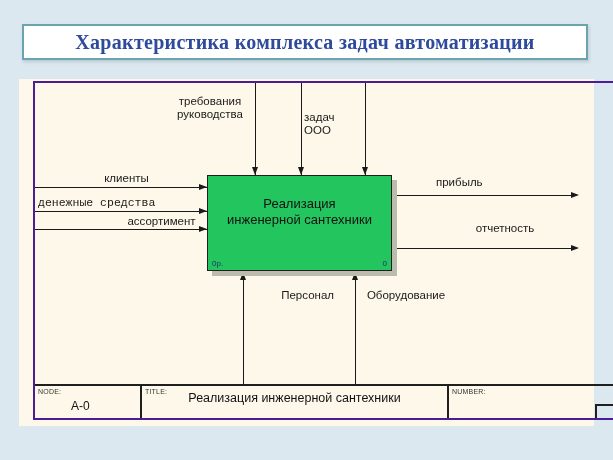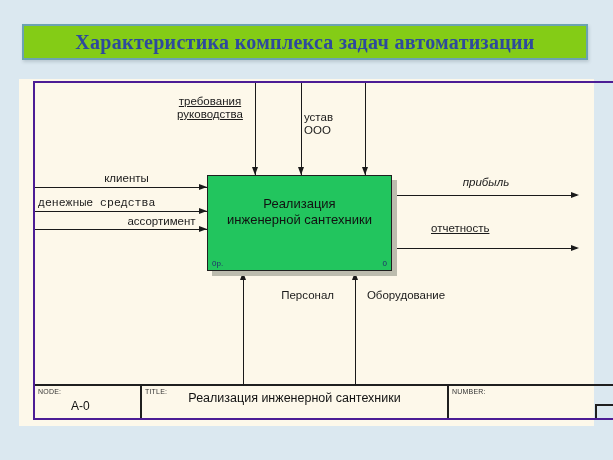--- a/index.html
+++ b/index.html
@@ -6,21 +6,21 @@
   body{
     width:613px;height:460px;
     background:#dbe8f0;
     font-family:"Liberation Sans", sans-serif;
     position:relative;
     overflow:hidden;
   }
   
   .title-box{
     position:absolute;left:22px;top:24px;width:562px;height:32px;
-    background:#84cc16;border:2px solid #6ca3b0;
+    background:#ffffff;border:2px solid #6ca3b0;
     display:flex;align-items:center;justify-content:center;
     box-shadow:1px 2px 3px rgba(90,110,120,0.25);
   }
   .title-box span{
     font-family:"Liberation Serif", serif;
     font-weight:700;font-size:20px;letter-spacing:0.3px;
     color:#2e4a9c;white-space:nowrap;
   }
   
   .diagram{
@@ -116,43 +116,43 @@
     </div>
   </div>
 
   <div class="v-line" style="left:236px;top:4px;height:92px;"></div>
   <div class="ah ah-down" style="left:233px;top:88px;"></div>
   <div class="v-line" style="left:282px;top:4px;height:92px;"></div>
   <div class="ah ah-down" style="left:279px;top:88px;"></div>
   <div class="v-line" style="left:346px;top:4px;height:92px;"></div>
   <div class="ah ah-down" style="left:343px;top:88px;"></div>
 
-  <div class="lbl" style="left:141px;top:16px;width:100px;text-align:center;text-decoration:underline;">требования
+  <div class="lbl" style="left:141px;top:16px;width:100px;text-align:center;">требования
 руководства</div>
-  <div class="lbl" style="left:285px;top:32px;">устав
+  <div class="lbl" style="left:285px;top:32px;">задач
 ООО</div>
 
   <div class="h-line" style="left:16px;top:108px;width:172px;"></div>
   <div class="ah ah-right" style="left:180px;top:105px;"></div>
   <div class="h-line" style="left:16px;top:132px;width:172px;"></div>
   <div class="ah ah-right" style="left:180px;top:129px;"></div>
   <div class="h-line" style="left:16px;top:150px;width:172px;"></div>
   <div class="ah ah-right" style="left:180px;top:147px;"></div>
 
   <div class="lbl" style="left:60px;top:93px;width:95px;text-align:center;">клиенты</div>
   <div class="lbl" style="left:19px;top:117px;font-family:Liberation Mono, monospace;">денежные средства</div>
   <div class="lbl" style="left:95px;top:136px;width:95px;text-align:center;">ассортимент</div>
 
   <div class="h-line" style="left:376px;top:116px;width:182px;"></div>
   <div class="ah ah-right" style="left:552px;top:113px;"></div>
   <div class="h-line" style="left:376px;top:169px;width:182px;"></div>
   <div class="ah ah-right" style="left:552px;top:166px;"></div>
 
-  <div class="lbl" style="left:417px;top:97px;width:100px;text-align:center;font-style:italic;">прибыль</div>
-  <div class="lbl" style="left:412px;top:143px;width:112px;text-align:left;text-decoration:underline;">отчетность</div>
+  <div class="lbl" style="left:417px;top:97px;width:100px;">прибыль</div>
+  <div class="lbl" style="left:430px;top:143px;width:112px;text-align:center;">отчетность</div>
 
   <div class="v-line" style="left:224px;top:201px;height:106px;"></div>
   <div class="ah ah-up" style="left:221px;top:193px;"></div>
   <div class="v-line" style="left:336px;top:201px;height:106px;"></div>
   <div class="ah ah-up" style="left:333px;top:193px;"></div>
 
   <div class="lbl" style="left:220px;top:210px;width:95px;text-align:right;">Персонал</div>
   <div class="lbl" style="left:327px;top:210px;width:120px;text-align:center;">Оборудование</div>
 
   <div class="activity">

